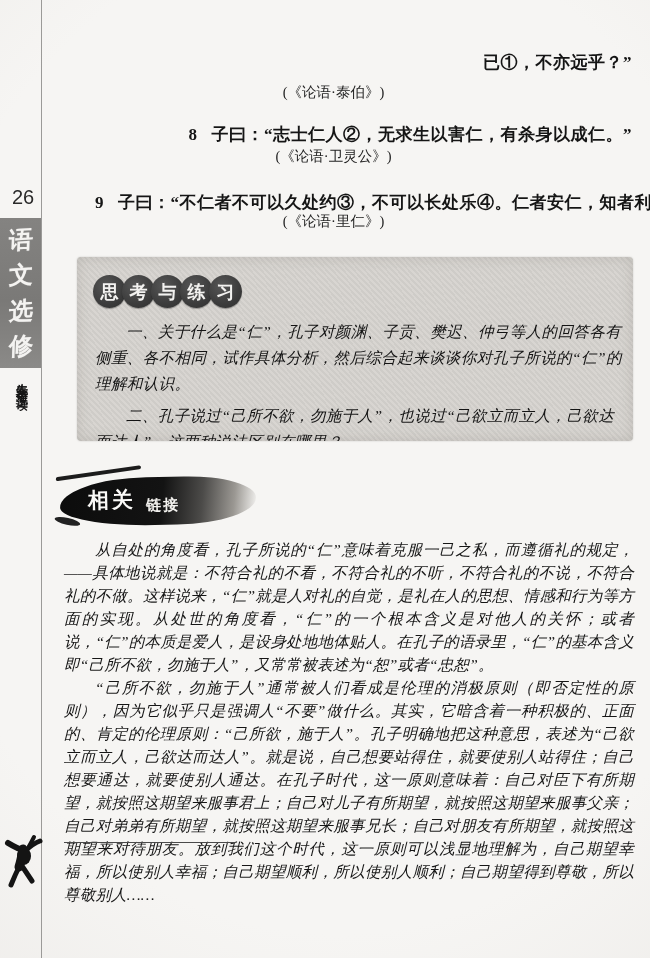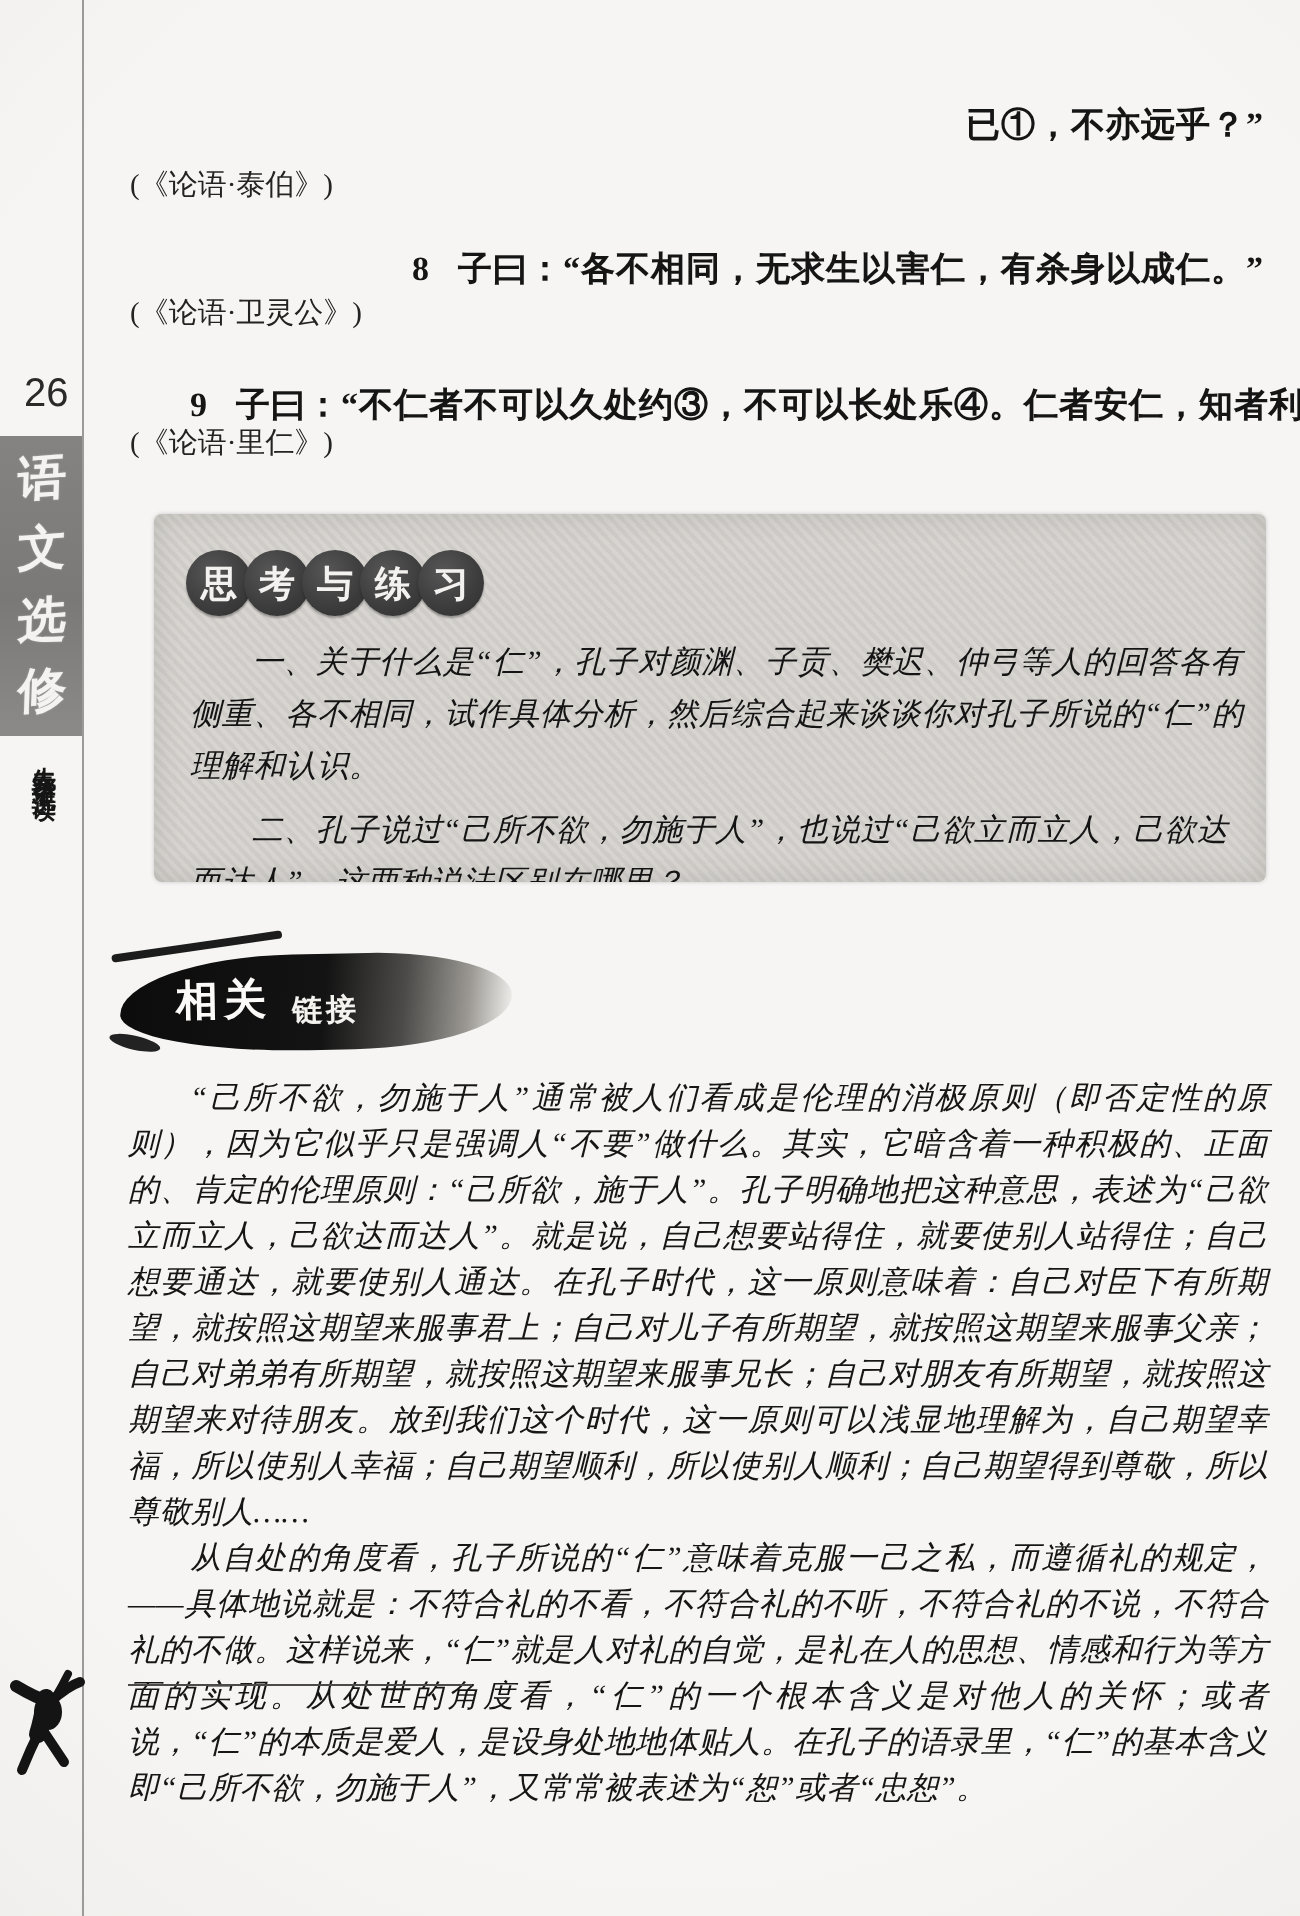--- a/index.html
+++ b/index.html
@@ -31,21 +31,21 @@
   .series-title{
     position:absolute; left:13px; top:373px;
     writing-mode:vertical-rl; text-orientation:upright;
     font-size:12px; letter-spacing:3px; color:#161616; font-weight:bold;
   }
   .ink-figure{ position:absolute; left:4px; top:829px; width:44px; height:62px; }
   
   .passage-line{ position:absolute; left:65px; width:567px; font-size:17px; font-weight:bold;
                  color:#151515; letter-spacing:.5px; white-space:nowrap;text-align:right; }
   .passage-line .num{ margin-right:14px; }
-  .cite{ position:absolute; left:65px; width:567px; text-align:left; padding-right:30px;
+  .cite{ position:absolute; left:65px; width:567px; text-align:center; padding-right:30px;
          font-size:14.5px; color:#232323;font-family:Liberation Serif, serif; }
   
   .ex-box{
     position:absolute; left:77px; top:257px; width:556px; height:184px;
     background-color:#d6d3cf;
     background-image:repeating-linear-gradient(47deg, rgba(255,255,255,.05) 0 2px, rgba(0,0,0,.035) 2px 4px);
     border-radius:4px;
     box-shadow:0 0 2px rgba(0,0,0,.18), inset 0 0 14px rgba(120,115,108,.25);
     overflow:hidden;
   }
@@ -117,21 +117,21 @@
       <path d="M16 36 Q11 46 7 56" stroke-width="5"></path>
       <path d="M18 37 Q24 46 28 52" stroke-width="5"></path>
     </g>
     <ellipse cx="20" cy="27" rx="7" ry="9" fill="#141414"></ellipse>
   </svg>
 
   <div class="passage-line" style="top:51px;">已①，不亦远乎？”</div>
   <div class="cite" style="top:83px;">(《论语·泰伯》)</div>
 
   <div class="passage-line" style="top:123px; padding-left:30px;">
-    <span class="num">8</span><span>子曰：“各不相同，无求生以害仁，有杀身以成仁。”</span>
+    <span class="num">8</span><span>子曰：“志士仁人②，无求生以害仁，有杀身以成仁。”</span>
   </div>
   <div class="cite" style="top:147px;">(《论语·卫灵公》)</div>
 
   <div class="passage-line" style="top:191px; padding-left:30px;">
     <span class="num">9</span><span>子曰：“不仁者不可以久处约③，不可以长处乐④。仁者安仁，知者利仁⑤。”</span>
   </div>
   <div class="cite" style="top:212px;">(《论语·里仁》)</div>
 
   <div class="ex-box">
     <div class="ex-badge">
@@ -144,19 +144,19 @@
     <p class="ex-q">一、关于什么是“仁”，孔子对颜渊、子贡、樊迟、仲弓等人的回答各有侧重、各不相同，试作具体分析，然后综合起来谈谈你对孔子所说的“仁”的理解和认识。</p>
     <p class="ex-q" style="margin-top:6px;">二、孔子说过“己所不欲，勿施于人”，也说过“己欲立而立人，己欲达而达人”，这两种说法区别在哪里？</p>
   </div>
 
   <div class="rl-header">
     <span class="rl-main">相关</span>
     <span class="rl-sub">链接</span>
   </div>
 
   <div class="rl-body">
+    <p>从自处的角度看，孔子所说的“仁”意味着克服一己之私，而遵循礼的规定，——具体地说就是：不符合礼的不看，不符合礼的不听，不符合礼的不说，不符合礼的不做。这样说来，“仁”就是人对礼的自觉，是礼在人的思想、情感和行为等方面的实现。从处世的角度看，“仁”的一个根本含义是对他人的关怀；或者说，“仁”的本质是爱人，是设身处地地体贴人。在孔子的语录里，“仁”的基本含义即“己所不欲，勿施于人”，又常常被表述为“恕”或者“忠恕”。</p>
     <p>“己所不欲，勿施于人”通常被人们看成是伦理的消极原则（即否定性的原则），因为它似乎只是强调人“不要”做什么。其实，它暗含着一种积极的、正面的、肯定的伦理原则：“己所欲，施于人”。孔子明确地把这种意思，表述为“己欲立而立人，己欲达而达人”。就是说，自己想要站得住，就要使别人站得住；自己想要通达，就要使别人通达。在孔子时代，这一原则意味着：自己对臣下有所期望，就按照这期望来服事君上；自己对儿子有所期望，就按照这期望来服事父亲；自己对弟弟有所期望，就按照这期望来服事兄长；自己对朋友有所期望，就按照这期望来对待朋友。放到我们这个时代，这一原则可以浅显地理解为，自己期望幸福，所以使别人幸福；自己期望顺利，所以使别人顺利；自己期望得到尊敬，所以尊敬别人……</p>
-    <p>从自处的角度看，孔子所说的“仁”意味着克服一己之私，而遵循礼的规定，——具体地说就是：不符合礼的不看，不符合礼的不听，不符合礼的不说，不符合礼的不做。这样说来，“仁”就是人对礼的自觉，是礼在人的思想、情感和行为等方面的实现。从处世的角度看，“仁”的一个根本含义是对他人的关怀；或者说，“仁”的本质是爱人，是设身处地地体贴人。在孔子的语录里，“仁”的基本含义即“己所不欲，勿施于人”，又常常被表述为“恕”或者“忠恕”。</p>
   </div>
 
   <div class="fn-rule"></div>
 
 </div>
 
 </body></html>

